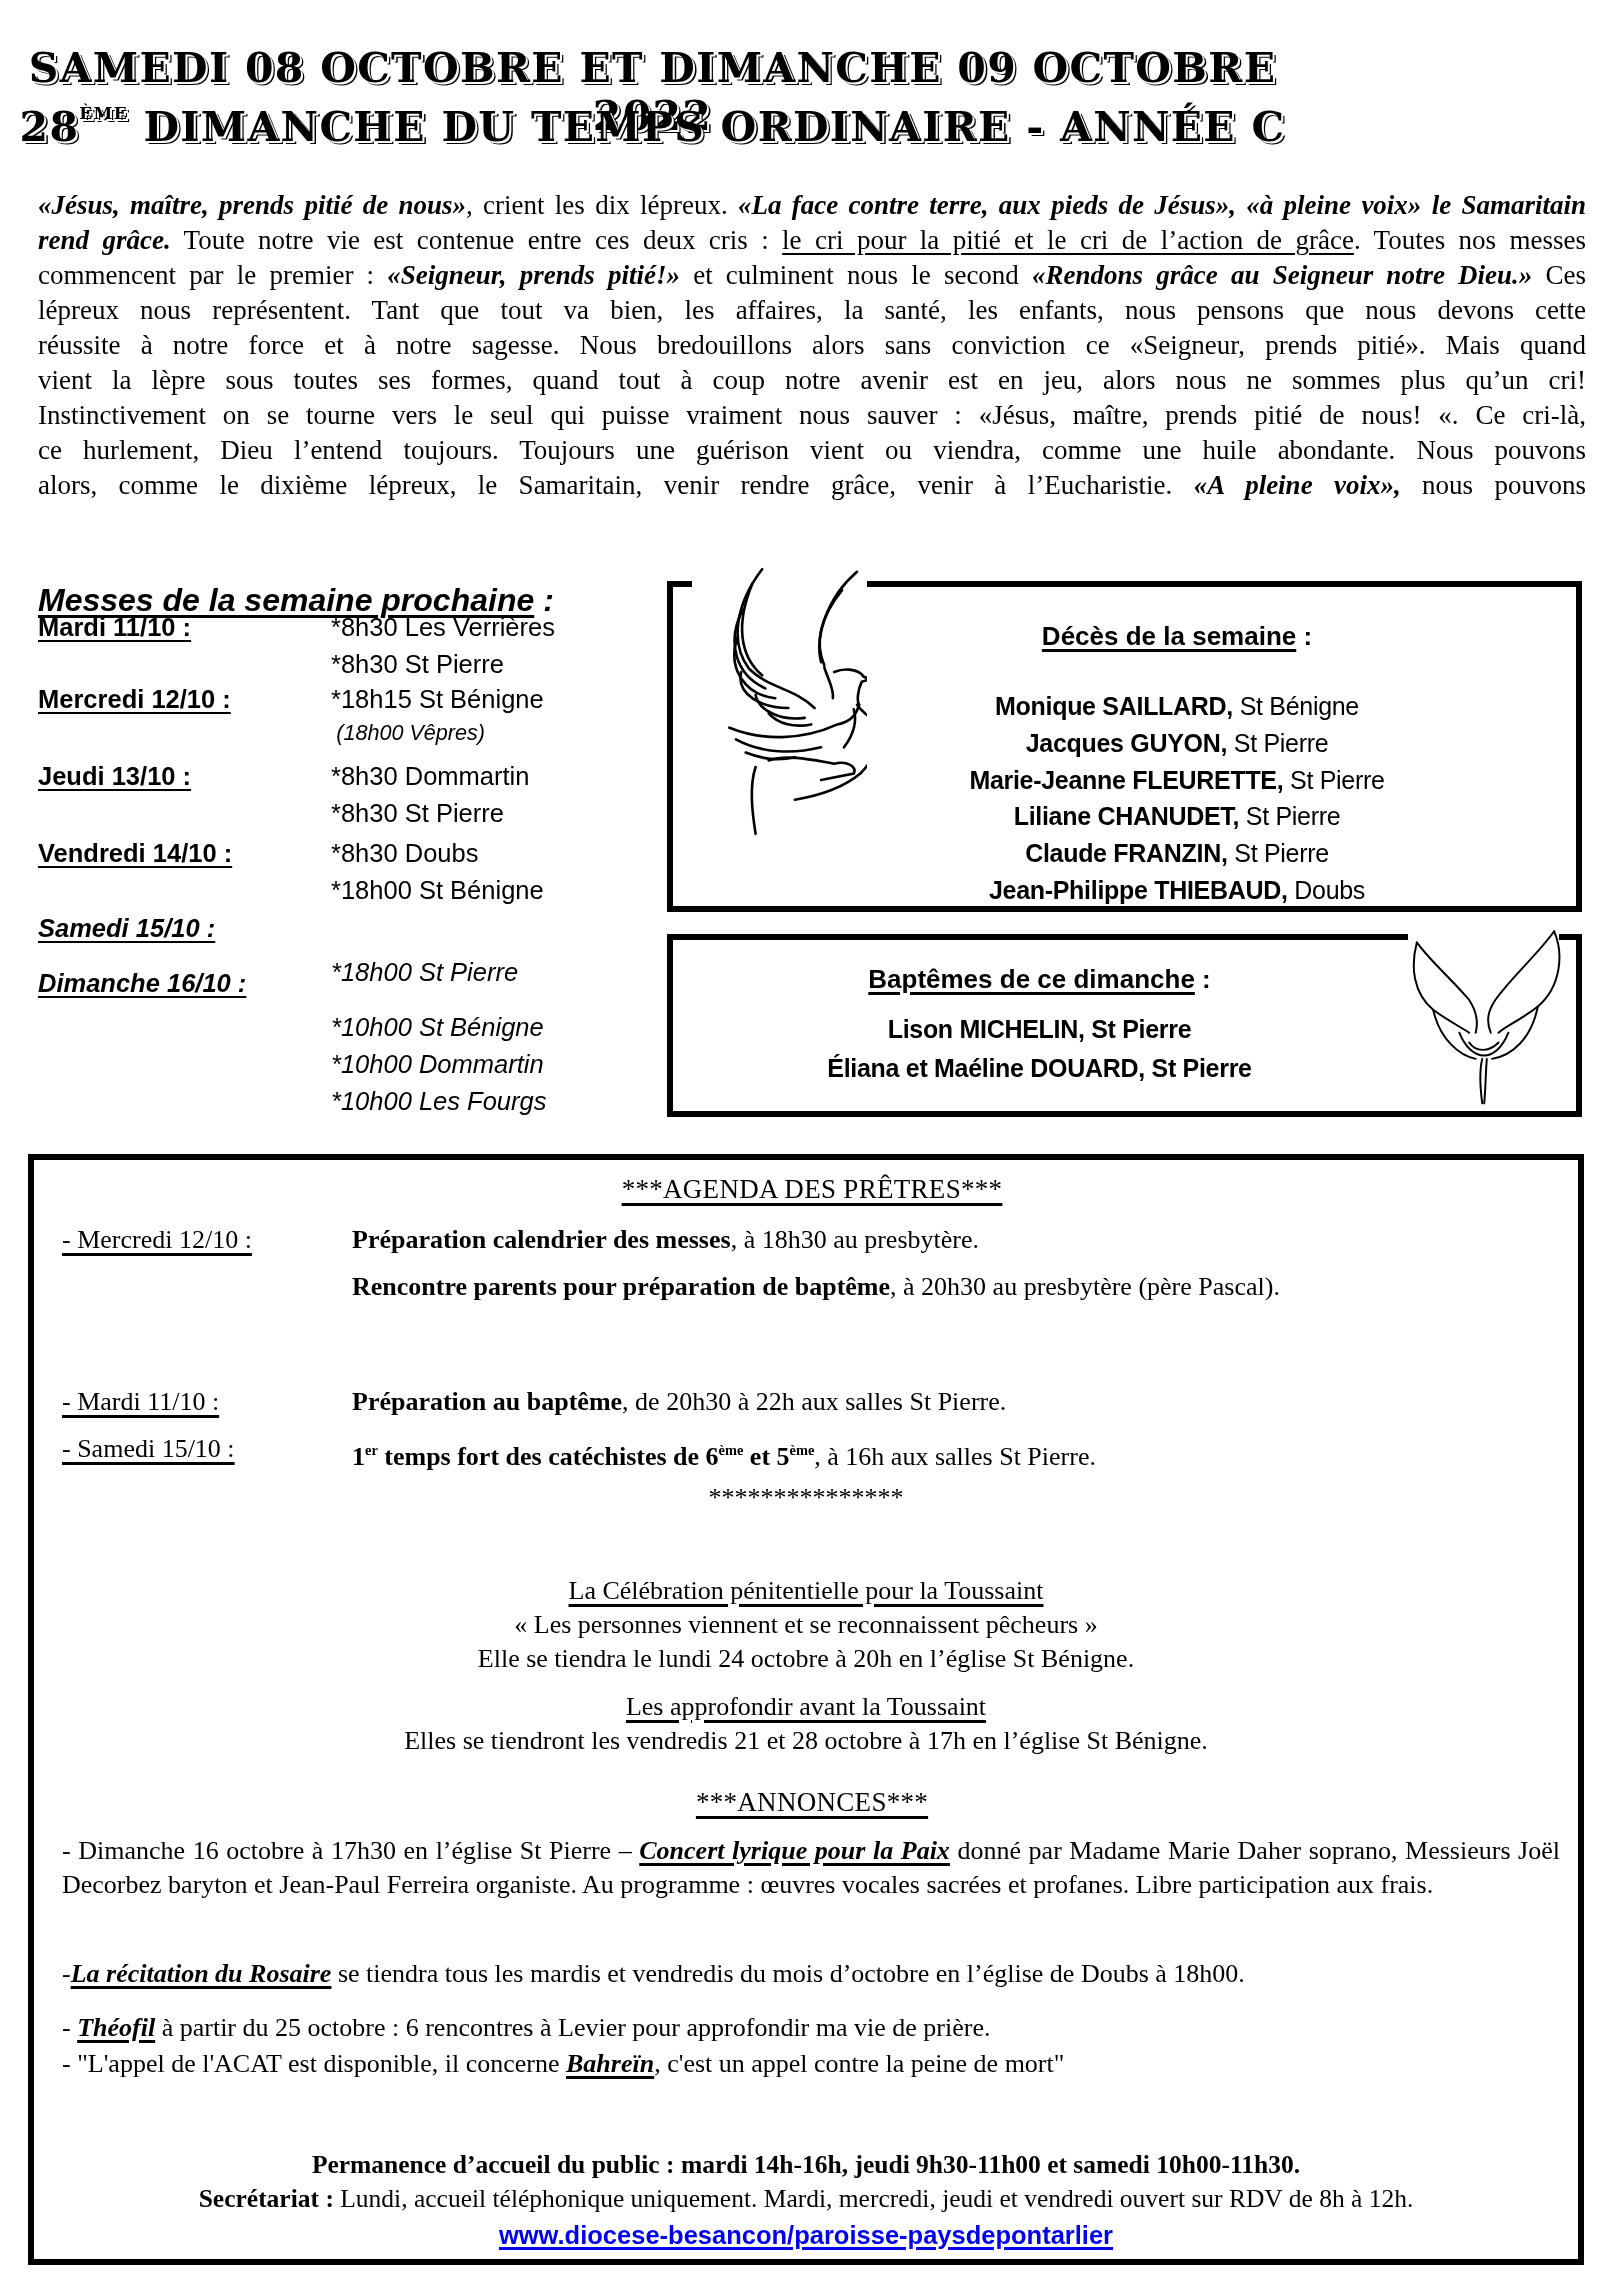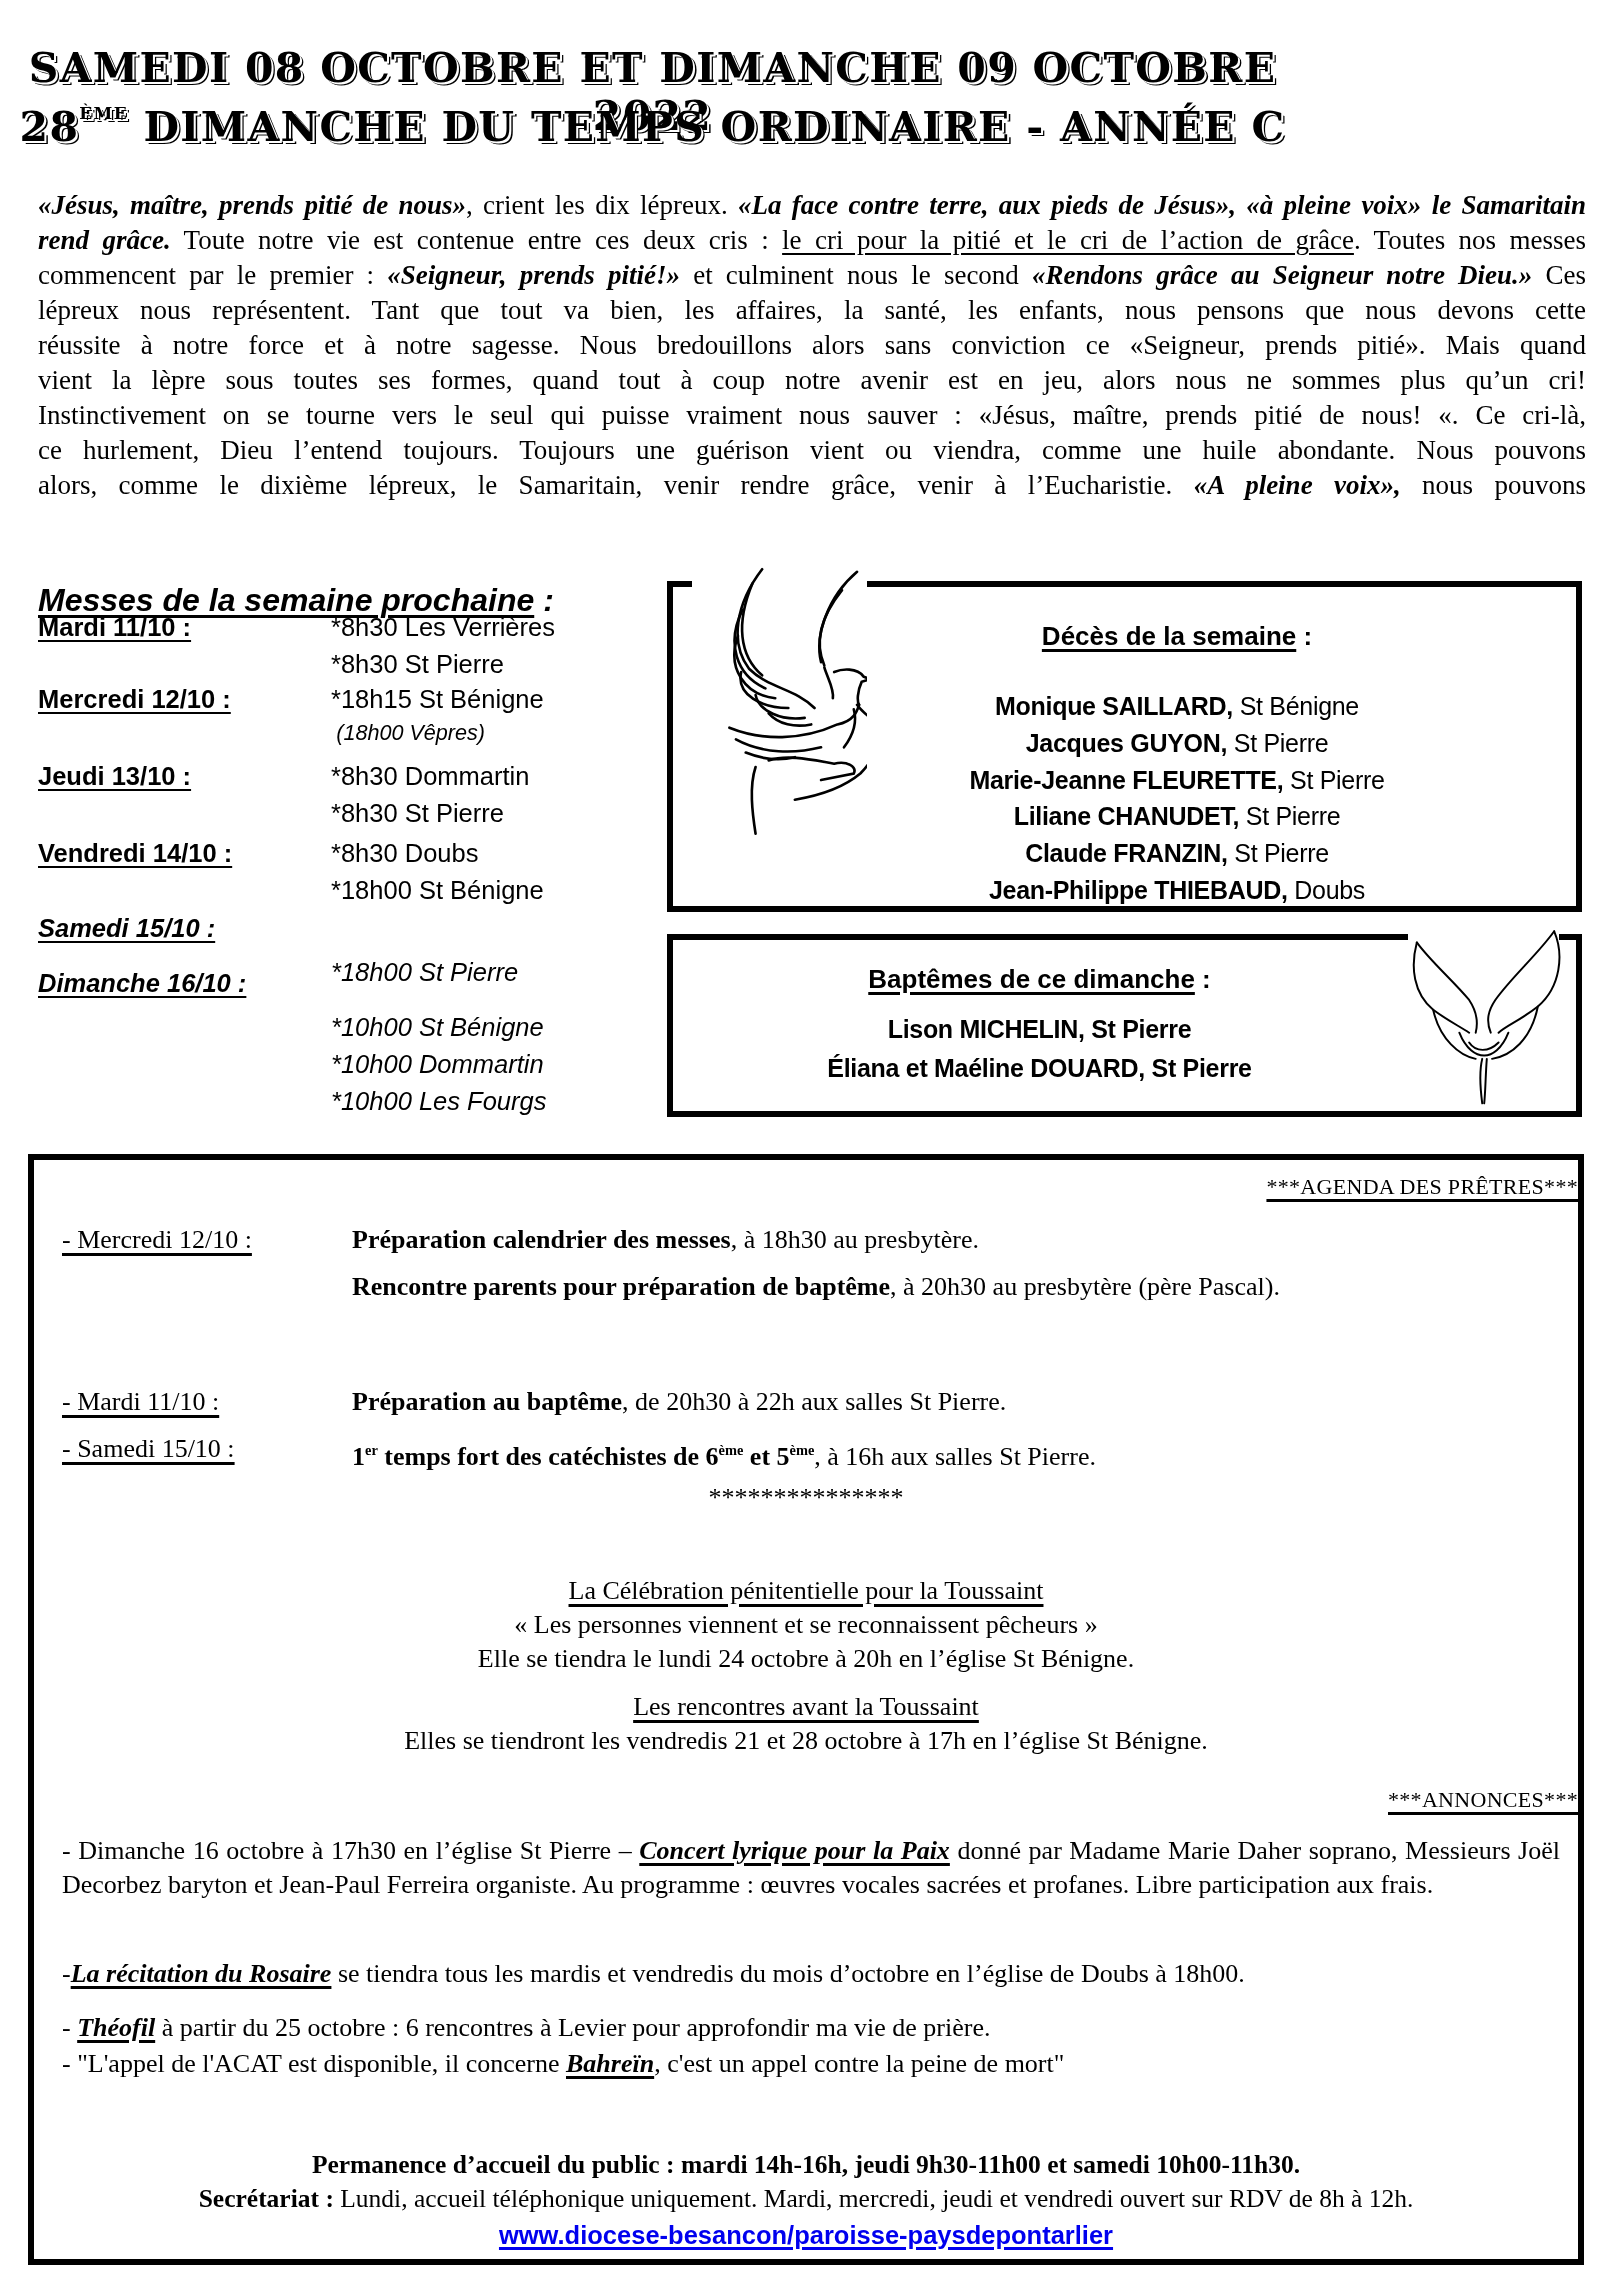--- a/index.html
+++ b/index.html
@@ -52,22 +52,22 @@
     position: absolute; left: 0; right: 0; text-align: center;
     font-family: "Liberation Sans", sans-serif; font-size: 25px; line-height: 37px;
     letter-spacing: -0.3px;
   }
   .name-line b { font-weight: bold; }
   .gap-cover { position: absolute; background: #fff; }
 
   
   .main-box { position: absolute; left: 28px; top: 1154px; width: 1544px; height: 1099px; border: 6.5px solid #000; background: #fff; }
   .section-title {
-    position: absolute; left: 12px; right: 0; text-align: right;
-    font-family: "Liberation Serif", serif; font-size: 22px; letter-spacing: 0.3px;
+    position: absolute; left: 12px; right: 0; text-align: center;
+    font-family: "Liberation Serif", serif; font-size: 27px; letter-spacing: 0.3px;
   }
   .section-title .u { text-decoration: underline; text-decoration-thickness: 2.6px; text-underline-offset: 4.6px; }
   .agenda-row { position: absolute; left: 28px; right: 13px; font-family: "Liberation Serif", serif; font-size: 26px; line-height: 34px; }
   .agenda-day { position: absolute; left: 0; top: 0; text-decoration: underline; text-decoration-thickness: 2.6px; text-underline-offset: 4.6px; }
   .agenda-text { position: absolute; left: 290px; top: 0; white-space: nowrap; }
   .agenda-text b { font-weight: bold; }
   .agenda-text sup { font-size: 14.4px; vertical-align: 10.5px; }
   .center-line { position: absolute; left: 0; right: 0; text-align: center; font-family: "Liberation Serif", serif; font-size: 26px; line-height: 34px; }
   .center-line.u span { text-decoration: underline; text-decoration-thickness: 2.6px; text-underline-offset: 4.6px; }
   .ann { position: absolute; left: 28px; width: 1498px; font-family: "Liberation Serif", serif; font-size: 26px; line-height: 34px; text-align: justify; }
@@ -231,21 +231,21 @@
         <span class="agenda-text"><b><span>1</span><sup>er</sup><span> temps fort des catéchistes de 6</span><sup>ème</sup><span> et 5</span><sup>ème</sup></b><span>, à 16h aux salles St Pierre.</span></span>
       </div>
     </div>
 
   <div class="center-line" style="top:321px;">***************</div>
 
   <div class="center-line u" style="top:414px;"><span>La Célébration pénitentielle pour la Toussaint</span></div>
   <div class="center-line" style="top:448px;">« Les personnes viennent et se reconnaissent pêcheurs »</div>
   <div class="center-line" style="top:482px;">Elle se tiendra le lundi 24 octobre à 20h en l’église St Bénigne.</div>
 
-  <div class="center-line u" style="top:530px;"><span>Les rencontres avant la Toussaint</span></div>
+  <div class="center-line u" style="top:530px;"><span>Les approfondir avant la Toussaint</span></div>
   <div class="center-line" style="top:564px;">Elles se tiendront les vendredis 21 et 28 octobre à 17h en l’église St Bénigne.</div>
 
   <div class="section-title" style="top:627px;"><span class="u">***ANNONCES***</span></div>
   <div id="ann-list">
       <div class="ann" style="top: 674px;"><span>- Dimanche 16 octobre à 17h30 en l’église St Pierre – </span><span class="iu">Concert lyrique pour la Paix</span><span> donné par Madame Marie Daher soprano, Messieurs Joël Decorbez baryton et Jean-Paul Ferreira organiste. Au programme : œuvres vocales sacrées et profanes. Libre participation aux frais.</span></div>
       <div class="ann" style="top: 797px;"><span>-</span><span class="iu">La récitation du Rosaire</span><span> se tiendra tous les mardis et vendredis du mois d’octobre en l’église de Doubs à 18h00.</span></div>
       <div class="ann" style="top: 851px;"><span>- </span><span class="iu">Théofil</span><span>  à partir du 25 octobre : 6 rencontres à Levier pour approfondir ma vie de prière.</span></div>
       <div class="ann" style="top: 887px;"><span>- "L'appel de l'ACAT est disponible, il concerne </span><span class="iu">Bahreïn</span><span>, c'est un appel contre la peine de mort"</span></div>
     </div>
 

